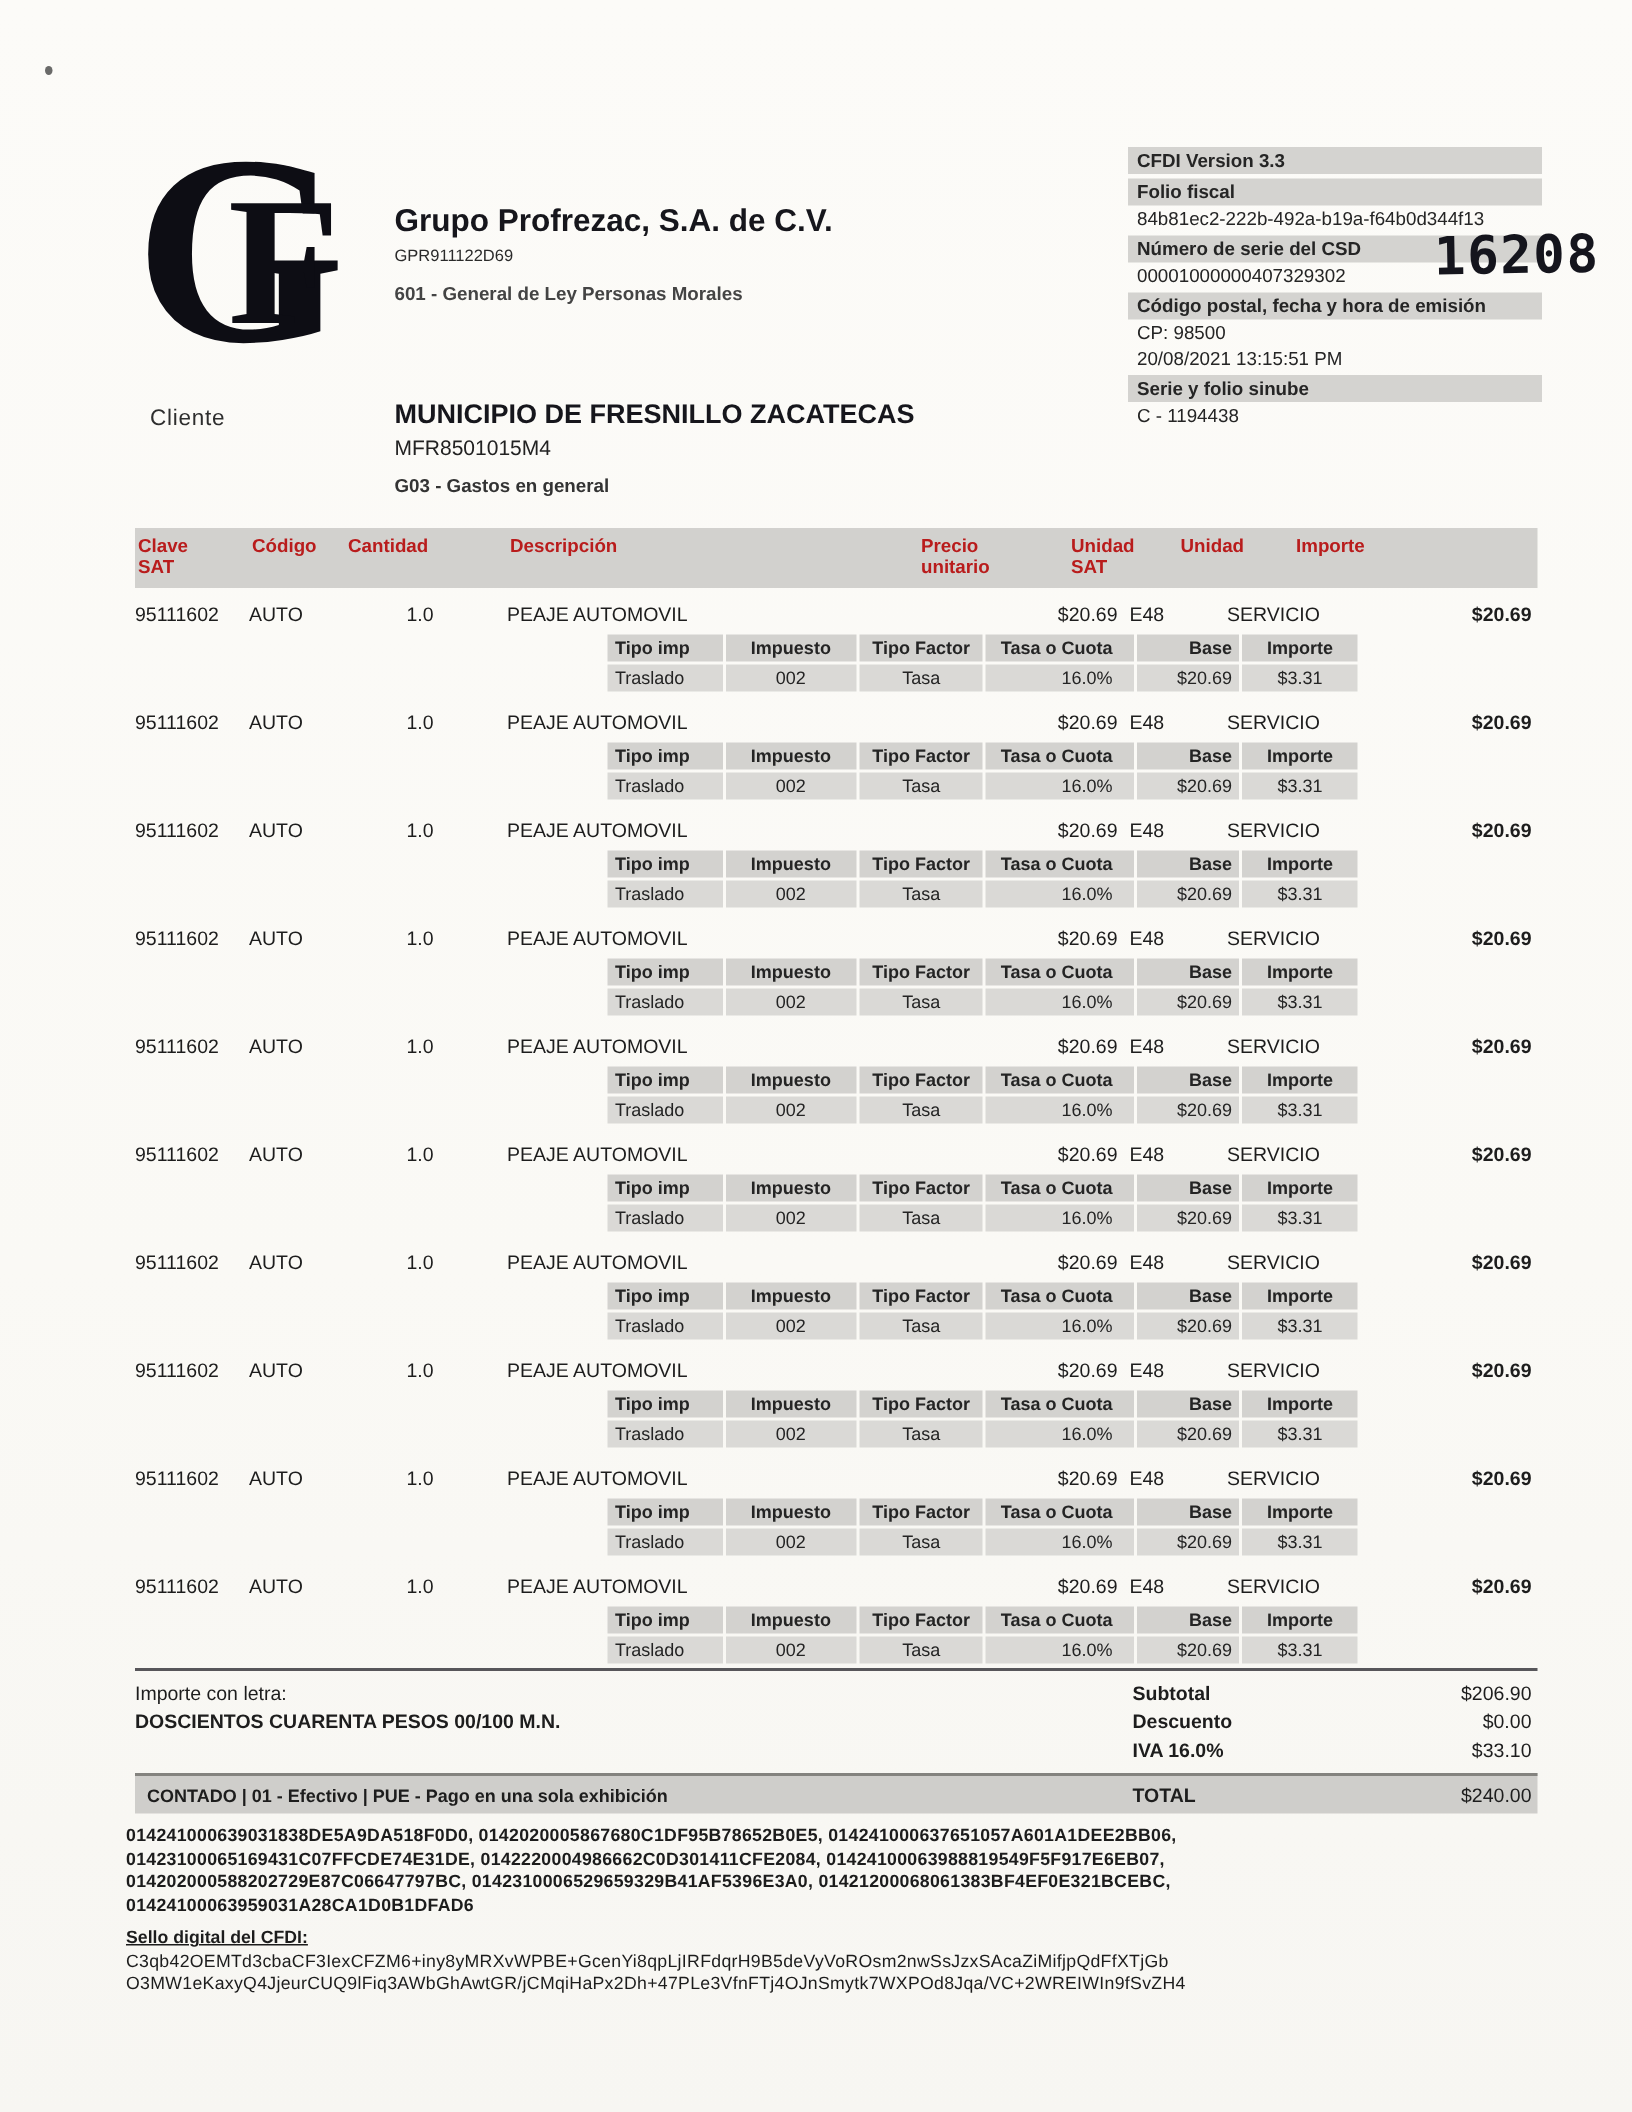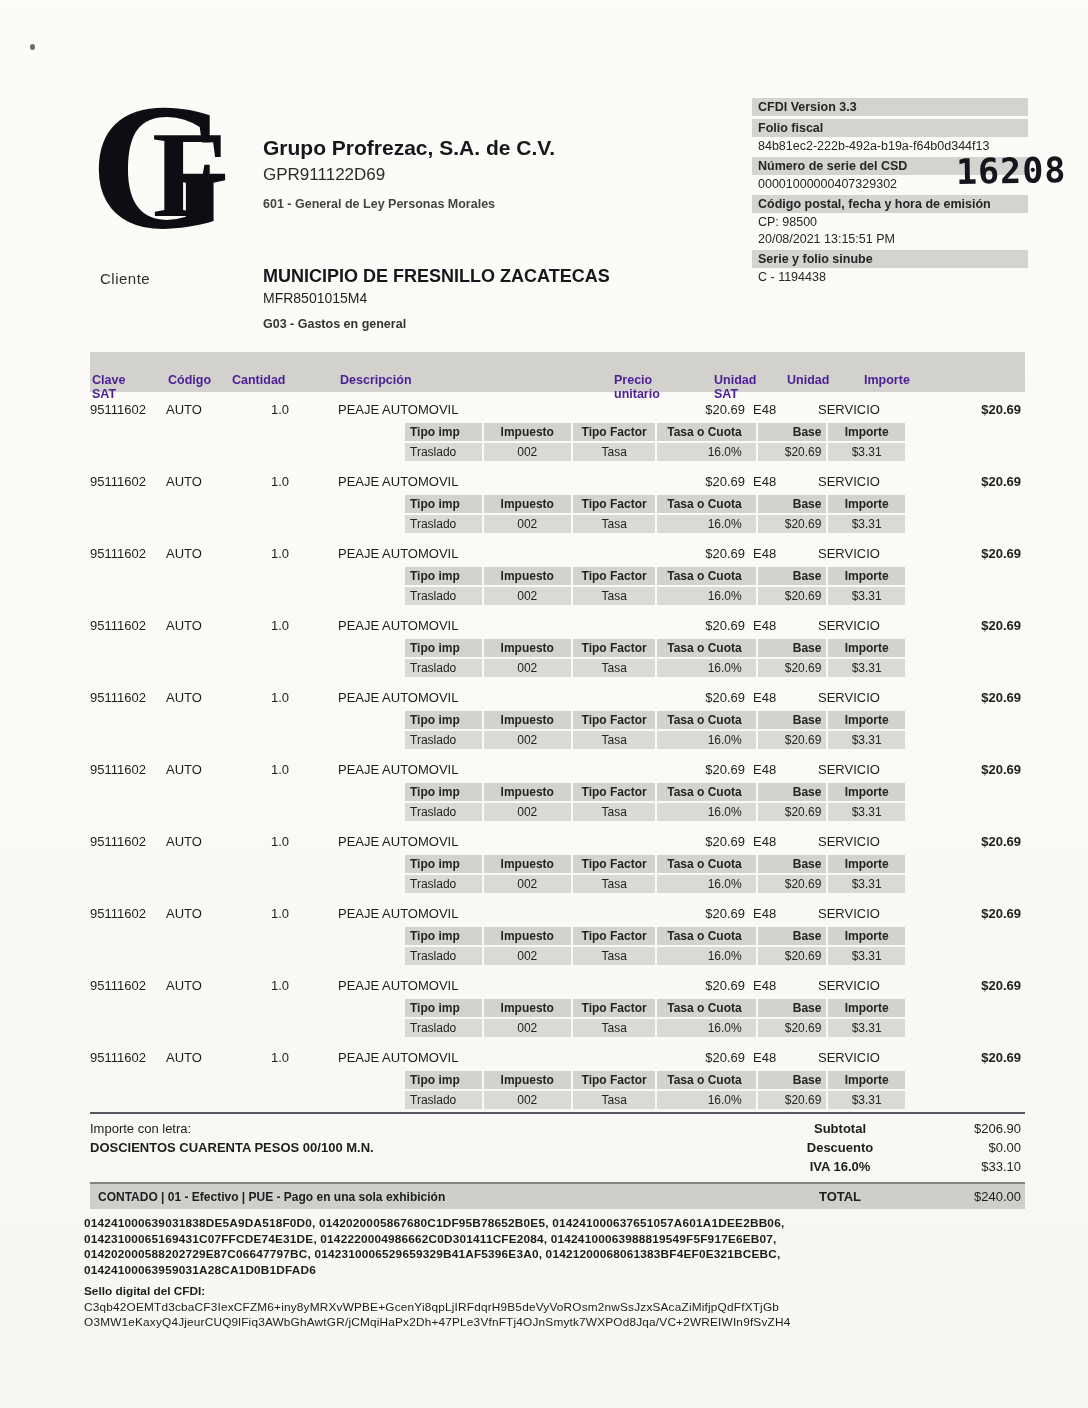--- a/index.html
+++ b/index.html
@@ -12,42 +12,42 @@
   .artifact-dot { position:absolute; left:30px; top:44px; width:5px; height:6px; background:#3a3a3a; border-radius:50%; opacity:.75; }
 
   
   .logo { position:absolute; left:90px; top:86px; width:175px; height:170px; font-family:"Liberation Serif", serif; color:#0d0d14; }
   .logo-g { position:absolute; left:0; top:0; font-size:180px; line-height:0.9; font-weight:bold; }
   .logo-f { position:absolute; left:62px; top:34px; font-size:122px; line-height:0.9; font-weight:bold; }
 
   
   .emitter { position:absolute; left:263px; top:136px; }
   .emitter-name { font-size:21px; font-weight:bold; color:#16161c; }
-  .emitter-rfc { font-size:17px; margin-top:5px; color:#2a2a2a; }
+  .emitter-rfc { font-size:11px; margin-top:5px; color:#2a2a2a; }
   .emitter-regime { font-size:12.5px; font-weight:bold; margin-top:12px; color:#444; }
 
   
   .fiscal-box { position:absolute; left:752px; top:95px; width:276px; font-size:12.5px; color:#252525; }
   .fb-label { background:#d4d3d0; font-weight:bold; padding:2px 6px; margin-top:3px; }
   .fb-value { padding:2px 6px 1px; }
   .stamp {
     position:absolute; left:204px; top:56px; font-size:35px; font-weight:bold;
     font-family:"DejaVu Sans Mono", monospace; letter-spacing:1px; color:#15151d; transform:rotate(-1deg);
   }
 
   
   .client { position:absolute; left:92px; top:266px; width:935px; }
   .client-label { position:absolute; left:8px; top:4px; font-size:15px; letter-spacing:0.5px; color:#2e2e2e; }
   .client-name { margin-left:171px; font-size:18px; font-weight:bold; color:#16161c; }
   .client-rfc { margin-left:171px; font-size:14px; margin-top:3px; }
   .client-use { margin-left:171px; font-size:12.5px; font-weight:bold; margin-top:11px; color:#333; }
 
   
   .items { position:absolute; left:90px; top:352px; width:935px; }
-  .thead { display:flex; background:#d2d1ce; height:40px; padding-top:21px; font-size:12.5px; font-weight:bold; line-height:1.15; color:#4c1d95; }
+  .thead { display:flex; background:#d2d1ce; height:40px; padding-top:5px; font-size:12.5px; font-weight:bold; line-height:1.15; color:#b91c1c; }
   .thead .h-clave   { width:46px; margin-right:30px; margin-left:2px; }
   .thead .h-codigo  { width:64px; }
   .thead .h-cant    { width:75px; }
   .thead .h-desc    { width:307px; padding-left:33px; }
   .thead .h-precio  { width:50px; margin-right:50px; }
   .thead .h-usat    { width:46px; margin-right:27px; }
   .thead .h-unidad  { width:77px; }
   .thead .h-importe { flex:1; }
 
   .tbody { padding-top:6px; }
@@ -73,31 +73,31 @@
   .t-c3 { width:84px; text-align:center; }
   .t-c4 { width:100px; text-align:right; padding-right:14px; }
   .t-c5 { width:70px; text-align:right; }
   .t-c6 { width:78px; text-align:center; }
 
   
   .totals { position:absolute; left:90px; top:1112px; width:935px; font-size:13px; color:#1d1d1d; border-top:2px solid #57565a; padding-top:5px; }
   .tot-row { display:flex; padding:2px 0; align-items:baseline; }
   .tot-left { flex:1; }
   .tot-left.bold { font-weight:bold; }
-  .tot-label { width:170px; font-weight:bold;text-align:center; }
+  .tot-label { width:170px; font-weight:bold; }
   .tot-value { width:100px; text-align:right; padding-right:4px; }
   .payment-bar { display:flex; background:#cfcecb; border-top:2px solid #84837f; margin-top:6px; padding:5px 0 5px 8px; font-weight:bold; align-items:baseline; }
   .payment-terms { flex:1; font-size:12px; }
   .payment-bar .tot-label { font-size:13px; }
   .payment-bar .tot-value { font-size:13px; font-weight:normal; }
 
   
   .footer { position:absolute; left:84px; top:1216px; width:955px; font-size:11.8px; line-height:1.32; color:#1c1c1c; }
   .hex-line { font-weight:bold; letter-spacing:0.2px; }
-  .sello-label { font-weight:bold; margin-top:6px; }
+  .sello-label { font-weight:bold; margin-top:6px;text-decoration:underline; }
   .sello-line { letter-spacing:0.2px; }
 </style>
 </head>
 <body>
 
 <div class="page">
 
   <div class="artifact-dot"></div>
 
   <div class="logo">

